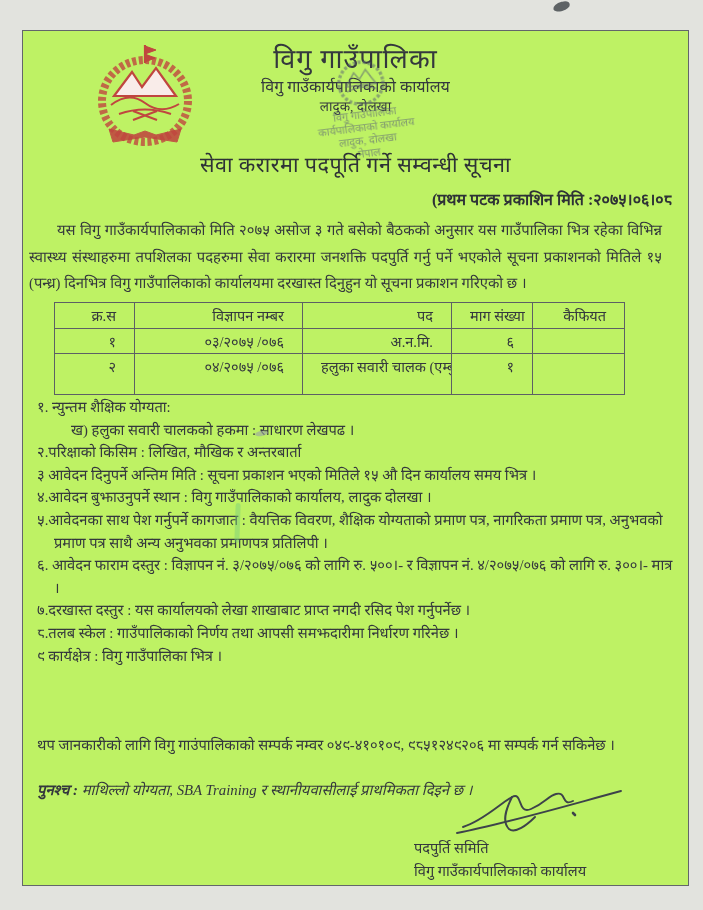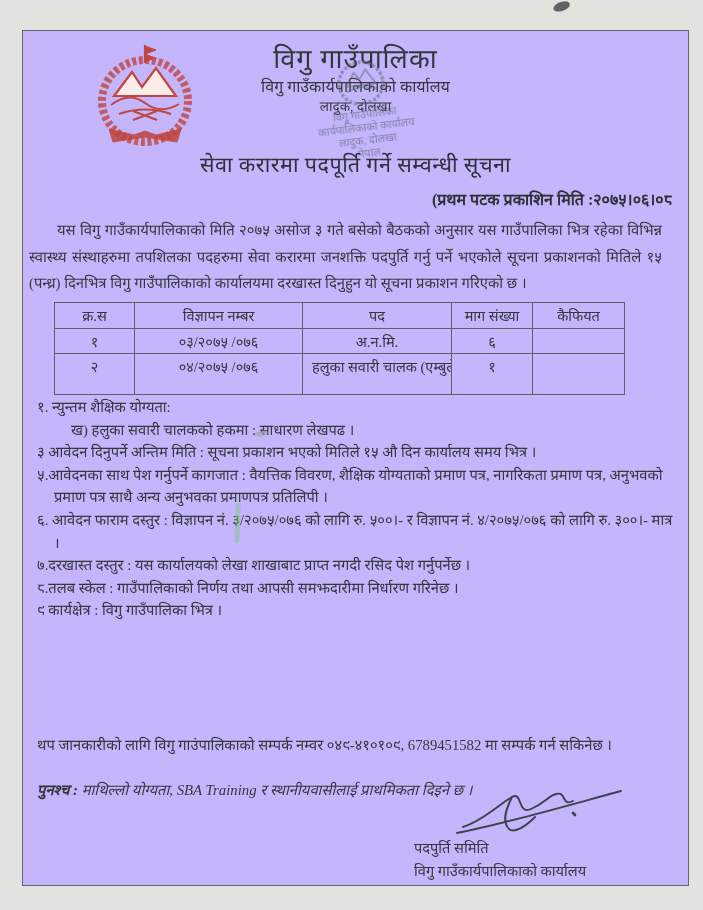--- a/index.html
+++ b/index.html
@@ -4,21 +4,21 @@
 <style>
   html,body{margin:0;padding:0;}
   body{
     width:703px;height:910px;position:relative;overflow:hidden;
     background:#e2e3de;
     font-family:"Liberation Serif","DejaVu Serif",serif;
     color:#34383d;
   }
   .paper{
     position:absolute;left:22px;top:30px;width:665px;height:854px;
-    background:#c4b5fd;border:1px solid #63666a;overflow:hidden;
+    background:#bef264;border:1px solid #63666a;overflow:hidden;
   }
   
   .logo{position:absolute;left:66px;top:10px;width:112px;height:114px;}
   .hdr{position:absolute;left:0;top:12px;width:100%;text-align:center;}
   .hdr .muni{font-size:27px;letter-spacing:1px;line-height:32px;}
   .hdr .office{font-size:16px;line-height:23px;}
   .hdr .addr{font-size:13.5px;line-height:18px;}
   .stamp{
     position:absolute;left:50%;top:26px;width:200px;margin-left:-92px;
     transform:rotate(-7deg);text-align:center;
@@ -37,21 +37,21 @@
   
   .intro{
     position:absolute;left:6px;top:186px;width:633px;
     font-size:14.8px;line-height:26.5px;text-align:justify;text-indent:28px;
   }
   table.vac{
     position:absolute;left:31px;top:271px;width:570px;
     border-collapse:collapse;font-size:14.5px;table-layout:fixed;
   }
   table.vac th,table.vac td{
-    border:1px solid #5d6065;padding:2px 9px;text-align:center;
+    border:1px solid #5d6065;padding:2px 18px;text-align:right;
     font-weight:normal;vertical-align:top;white-space:nowrap;overflow:hidden;font-family:Liberation Serif, serif;
   }
   table.vac tr.hrow th{height:21px;}
   table.vac tr.r1 td{height:20px;}
   table.vac tr.r2 td{height:36px;}
   .terms{
     position:absolute;left:14px;top:365px;width:640px;
     font-size:14.7px;line-height:22.6px;
   }
   .term{padding-left:17px;text-indent:-17px;}
@@ -143,29 +143,31 @@
       <td>हलुका सवारी चालक (एम्बुलेन्स)</td>
       <td>१</td>
       <td></td>
     </tr>
   </tbody>
     </table>
 
   <div class="terms">
     <div class="term">१. न्युन्तम शैक्षिक योग्यता:</div>
     <div class="term sub">ख) हलुका सवारी चालकको हकमा : साधारण लेखपढ ।</div>
+    <div class="term">२.परिक्षाको किसिम : लिखित, मौखिक र अन्तरबार्ता</div>
     <div class="term">३ आवेदन दिनुपर्ने अन्तिम मिति : सूचना प्रकाशन भएको मितिले १५  औ दिन कार्यालय समय भित्र ।</div>
+    <div class="term">४.आवेदन बुझाउनुपर्ने स्थान : विगु गाउँपालिकाको कार्यालय, लादुक दोलखा ।</div>
     <div class="term">५.आवेदनका साथ पेश गर्नुपर्ने कागजात : वैयत्तिक विवरण, शैक्षिक योग्यताको प्रमाण पत्र, नागरिकता प्रमाण पत्र, अनुभवको प्रमाण पत्र साथै अन्य अनुभवका प्रमाणपत्र प्रतिलिपी ।</div>
     <div class="term">६. आवेदन फाराम दस्तुर : विज्ञापन नं. ३/२०७५/०७६ को लागि रु. ५००।- र विज्ञापन नं. ४/२०७५/०७६ को लागि रु. ३००।- मात्र ।</div>
     <div class="term">७.दरखास्त दस्तुर : यस कार्यालयको लेखा शाखाबाट प्राप्त नगदी रसिद पेश गर्नुपर्नेछ ।</div>
     <div class="term">८.तलब स्केल : गाउँपालिकाको निर्णय तथा आपसी समझदारीमा निर्धारण गरिनेछ ।</div>
     <div class="term">९ कार्यक्षेत्र : विगु गाउँपालिका भित्र ।</div>
   </div>
 
-  <div class="contact">थप जानकारीको लागि विगु गाउंपालिकाको सम्पर्क नम्वर ०४९-४१०१०९, 6789451582 मा सम्पर्क गर्न सकिनेछ ।</div>
+  <div class="contact">थप जानकारीको लागि विगु गाउंपालिकाको सम्पर्क नम्वर ०४९-४१०१०९, ९८५१२४९२०६ मा सम्पर्क गर्न सकिनेछ ।</div>
 
   <div class="ps">
     <span class="ps-label">पुनश्च :</span><span> माथिल्लो योग्यता, SBA Training  र स्थानीयवासीलाई प्राथमिकता दिइने छ ।</span>
   </div>
 
   <div class="sigblock">
     <svg width="180" height="56" viewBox="0 0 180 56">
       <g stroke="#3d434a" fill="none" stroke-width="1.9" stroke-linecap="round">
         <path d="M14,40 C34,34 52,16 63,10 C74,4 68,28 82,22 C96,16 99,9 107,7 C118,4 112,20 124,14"></path>
         <path d="M8,46 C55,37 120,18 172,4"></path>

